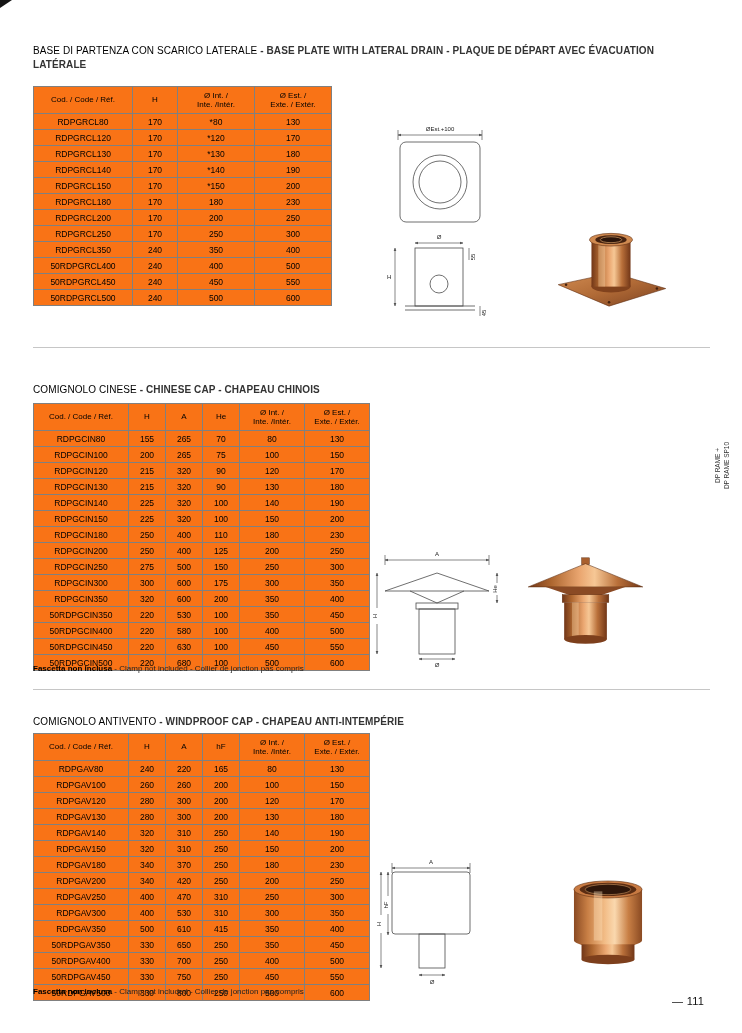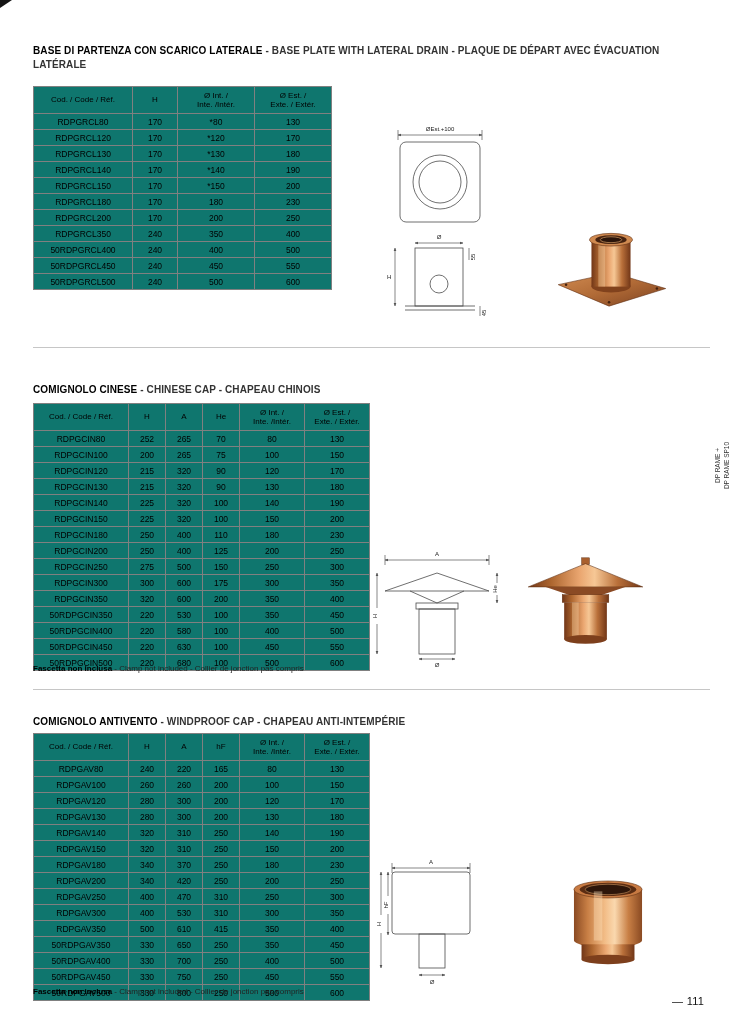--- a/index.html
+++ b/index.html
@@ -1,20 +1,20 @@
 <!DOCTYPE html>
 <html><head>
 <meta charset="utf-8">
 <style>
   html,body{margin:0;padding:0;width:742px;height:1033px}
   body{font-family:"Liberation Sans","DejaVu Sans",sans-serif;background:#ffffff;color:#000;position:relative;overflow:hidden}
   .abs{position:absolute}
   .title{font-size:10px;line-height:1.35;max-width:632px;color:#333;letter-spacing:.1px}
-  .title b{color:#000;font-weight:bold}
-  table.spec{border-collapse:collapse;background:#0f766e}
+  .title b{color:#000;font-weight:normal}
+  table.spec{border-collapse:collapse;background:#f97316}
   .spec th,.spec td{border:1px solid #808080;text-align:center;font-size:8.5px;padding:1px 3px;white-space:nowrap}
   .spec td{height:13px}
   .spec th{font-weight:normal;font-size:8px;line-height:9.5px;padding:2px 2px;height:22px}
   .cols4 th:nth-child(1),.cols4 td:nth-child(1){width:92px}
   .cols4 th:nth-child(2),.cols4 td:nth-child(2){width:38px}
   .cols4 th:nth-child(3),.cols4 td:nth-child(3){width:70px}
   .cols4 th:nth-child(4),.cols4 td:nth-child(4){width:70px}
   .cols6 th:nth-child(1),.cols6 td:nth-child(1){width:88px}
   .cols6 th:nth-child(2),.cols6 td:nth-child(2){width:30px}
   .cols6 th:nth-child(3),.cols6 td:nth-child(3){width:30px}
@@ -114,20 +114,26 @@
         <td>180</td>
         <td>230</td>
       </tr>
       <tr>
         <td>RDPGRCL200</td>
         <td>170</td>
         <td>200</td>
         <td>250</td>
       </tr>
       <tr>
+        <td>RDPGRCL250</td>
+        <td>170</td>
+        <td>250</td>
+        <td>300</td>
+      </tr>
+      <tr>
         <td>RDPGRCL350</td>
         <td>240</td>
         <td>350</td>
         <td>400</td>
       </tr>
       <tr>
         <td>50RDPGRCL400</td>
         <td>240</td>
         <td>400</td>
         <td>500</td>
@@ -198,21 +204,21 @@
         <th>H</th>
         <th>A</th>
         <th>He</th>
         <th>Ø Int. /<br>Inte. /Intér.</th>
         <th>Ø Est. /<br>Exte. / Extér.</th>
       </tr>
     </thead>
     <tbody>
       <tr>
         <td>RDPGCIN80</td>
-        <td>252</td>
+        <td>155</td>
         <td>265</td>
         <td>70</td>
         <td>80</td>
         <td>130</td>
       </tr>
       <tr>
         <td>RDPGCIN100</td>
         <td>200</td>
         <td>265</td>
         <td>75</td>

